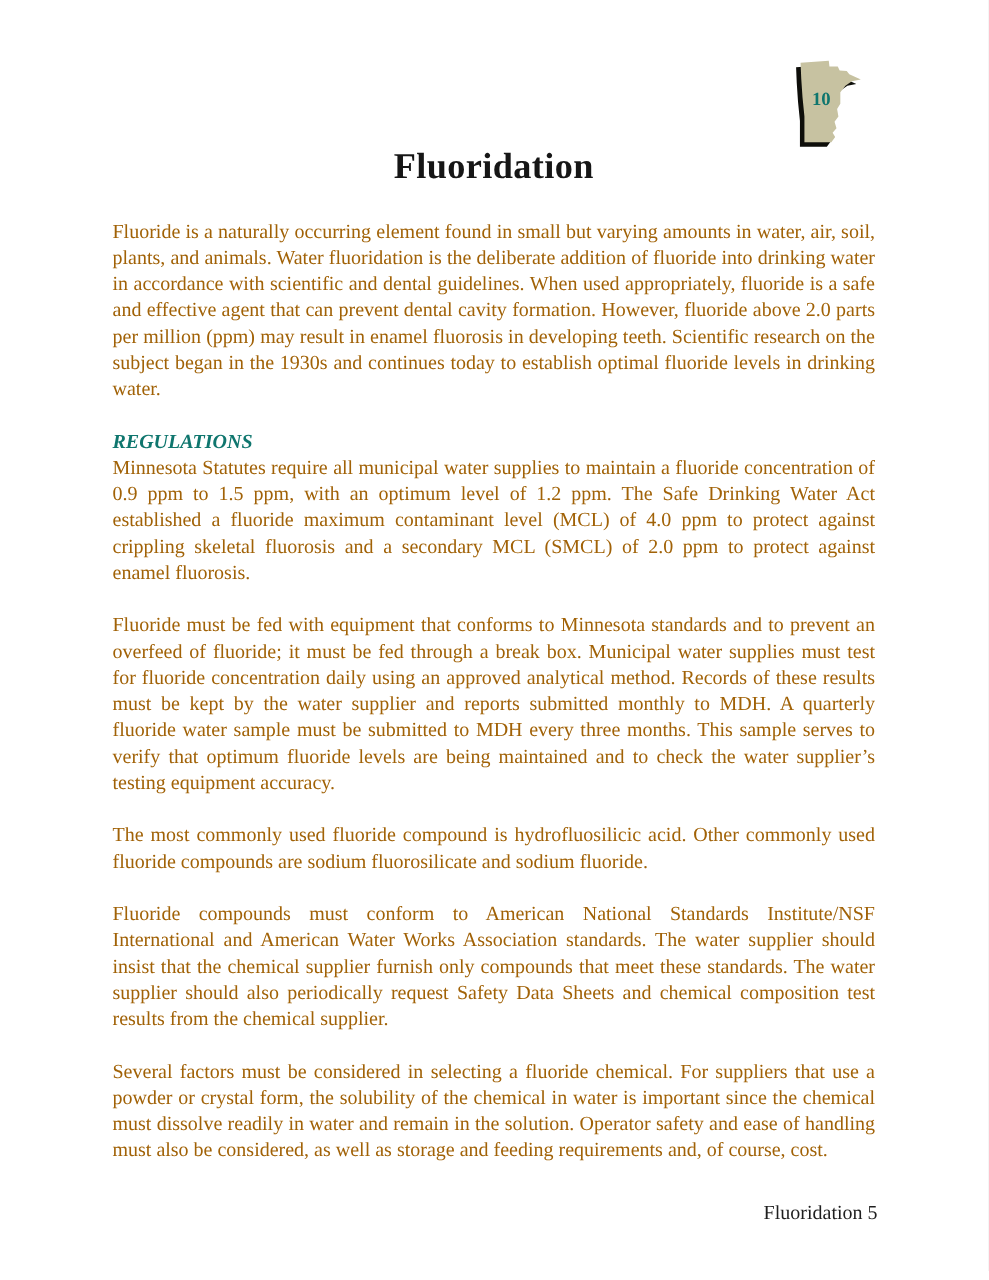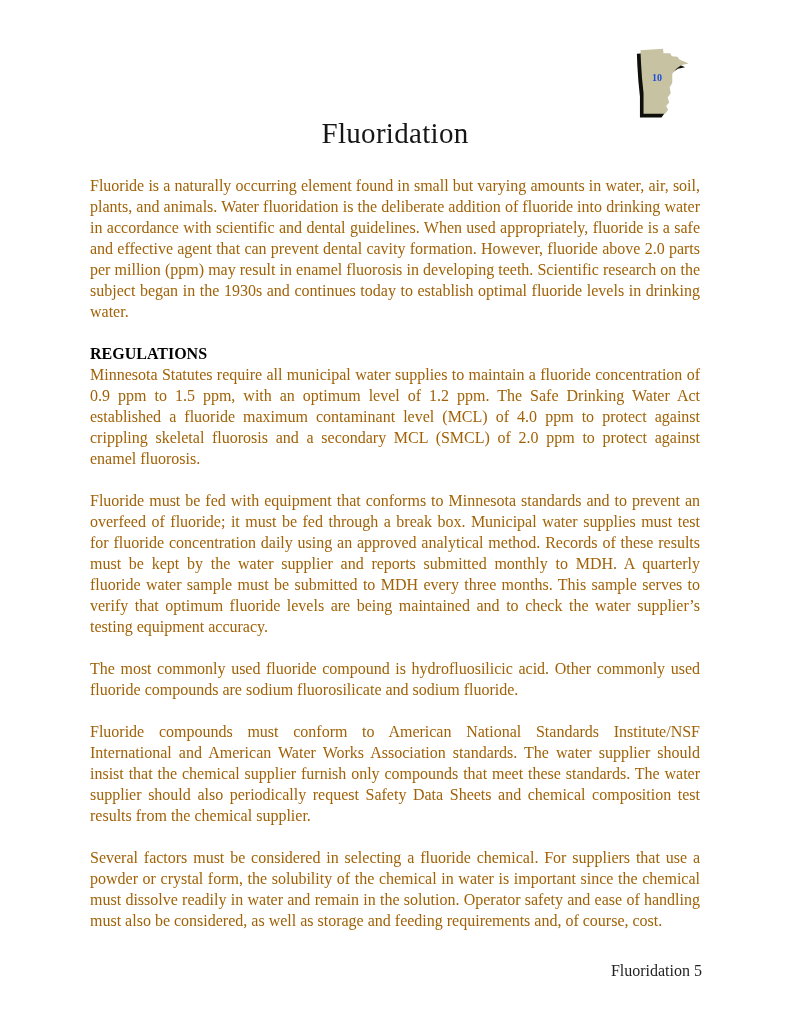--- a/index.html
+++ b/index.html
@@ -15,56 +15,57 @@
     overflow: hidden;
   }
   .content {
     padding: 116px 91px 0 90px;
   }
   h1.doc-title {
     margin: 0 0 25px 0;
     text-align: center;
     font-size: 29px;
     line-height: 34px;
-    font-weight: 400;
+    font-weight: 700;
     letter-spacing: 0.3px;
     color: #161616;
   }
   .content p {
     margin: 0 0 21px 0;
     text-align: justify;
     font-size: 16px;
     line-height: 21px;
     color: #a16207;
   }
   h2.section-heading {
     margin: 0;
     font-size: 16px;
     line-height: 21px;
     font-weight: 700;
-    color: #000000;
+    color: #0f766e;
+    font-style: italic;
   }
   .badge {
     position: absolute;
     left: 626px;
     top: 42px;
     width: 72px;
     height: 80px;
   }
   .badge svg { width: 100%; height: 100%; display: block; }
   .badge-num {
     position: absolute;
     left: 17px;
     top: 30px;
     width: 28px;
     text-align: center;
     font-family: "Liberation Serif", serif;
     font-weight: 700;
-    font-size: 10px;
-    color: #1d4ed8;
+    font-size: 15px;
+    color: #0f766e;
   }
   .footer {
     position: absolute;
     right: 89px;
     bottom: 44px;
     font-size: 16px;
     color: #1f1f1f;
   }
 </style>
 </head>

